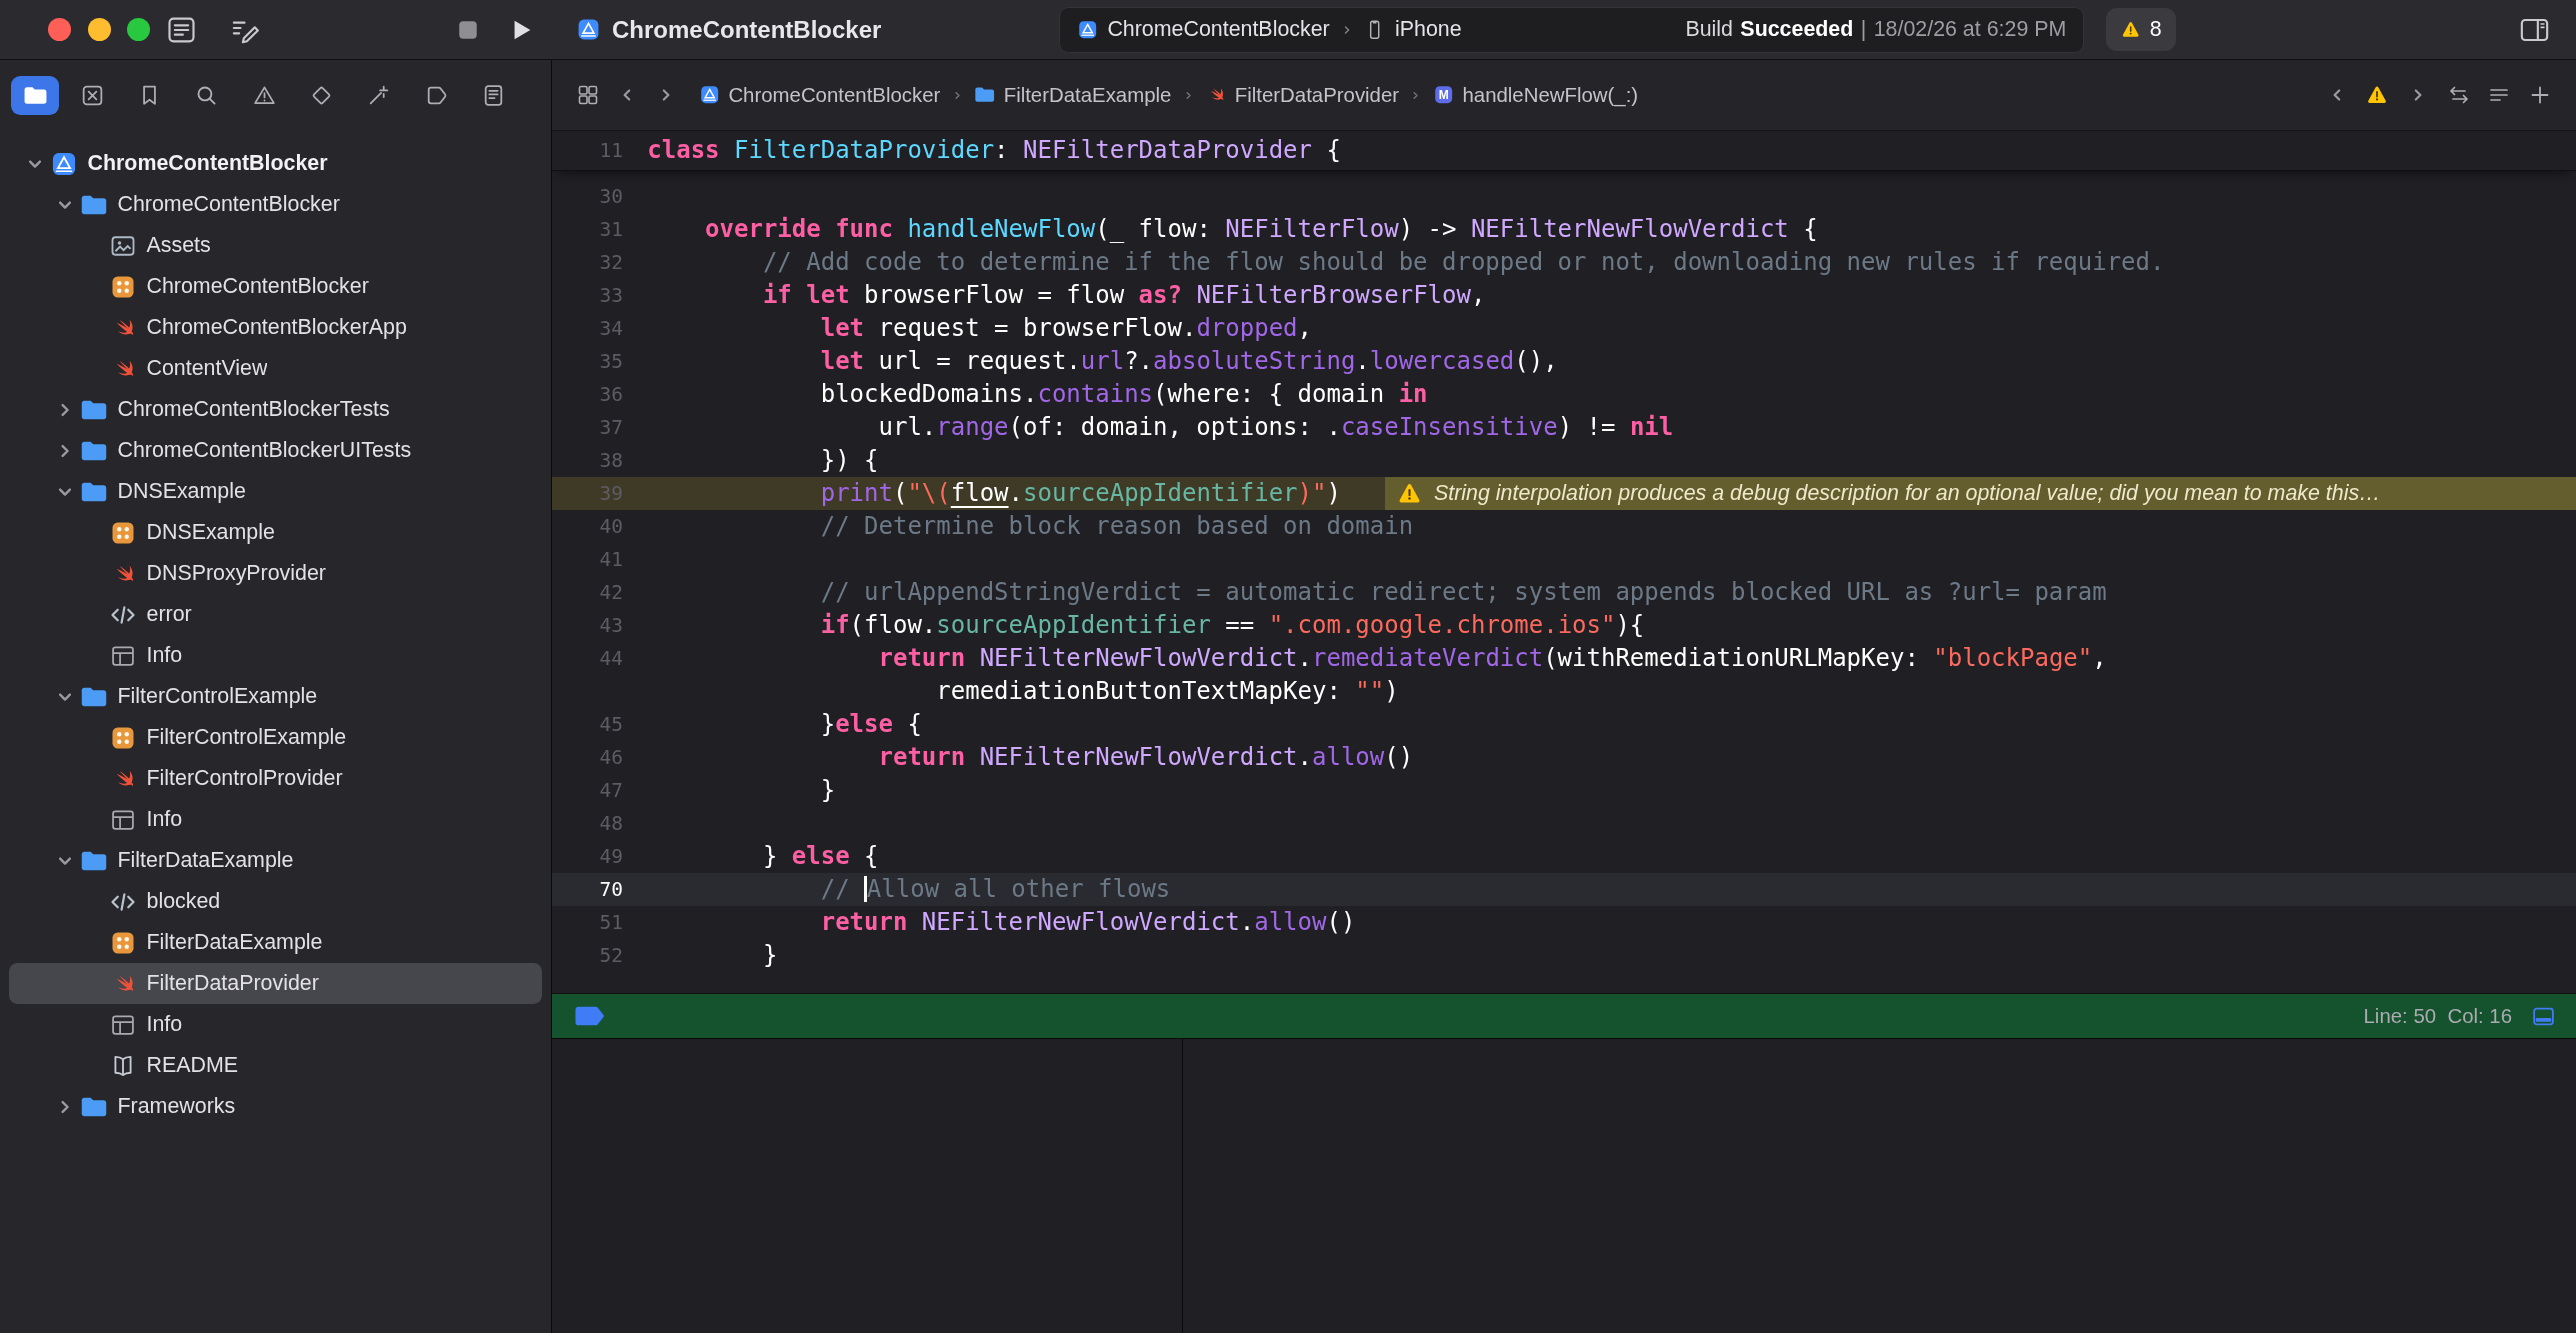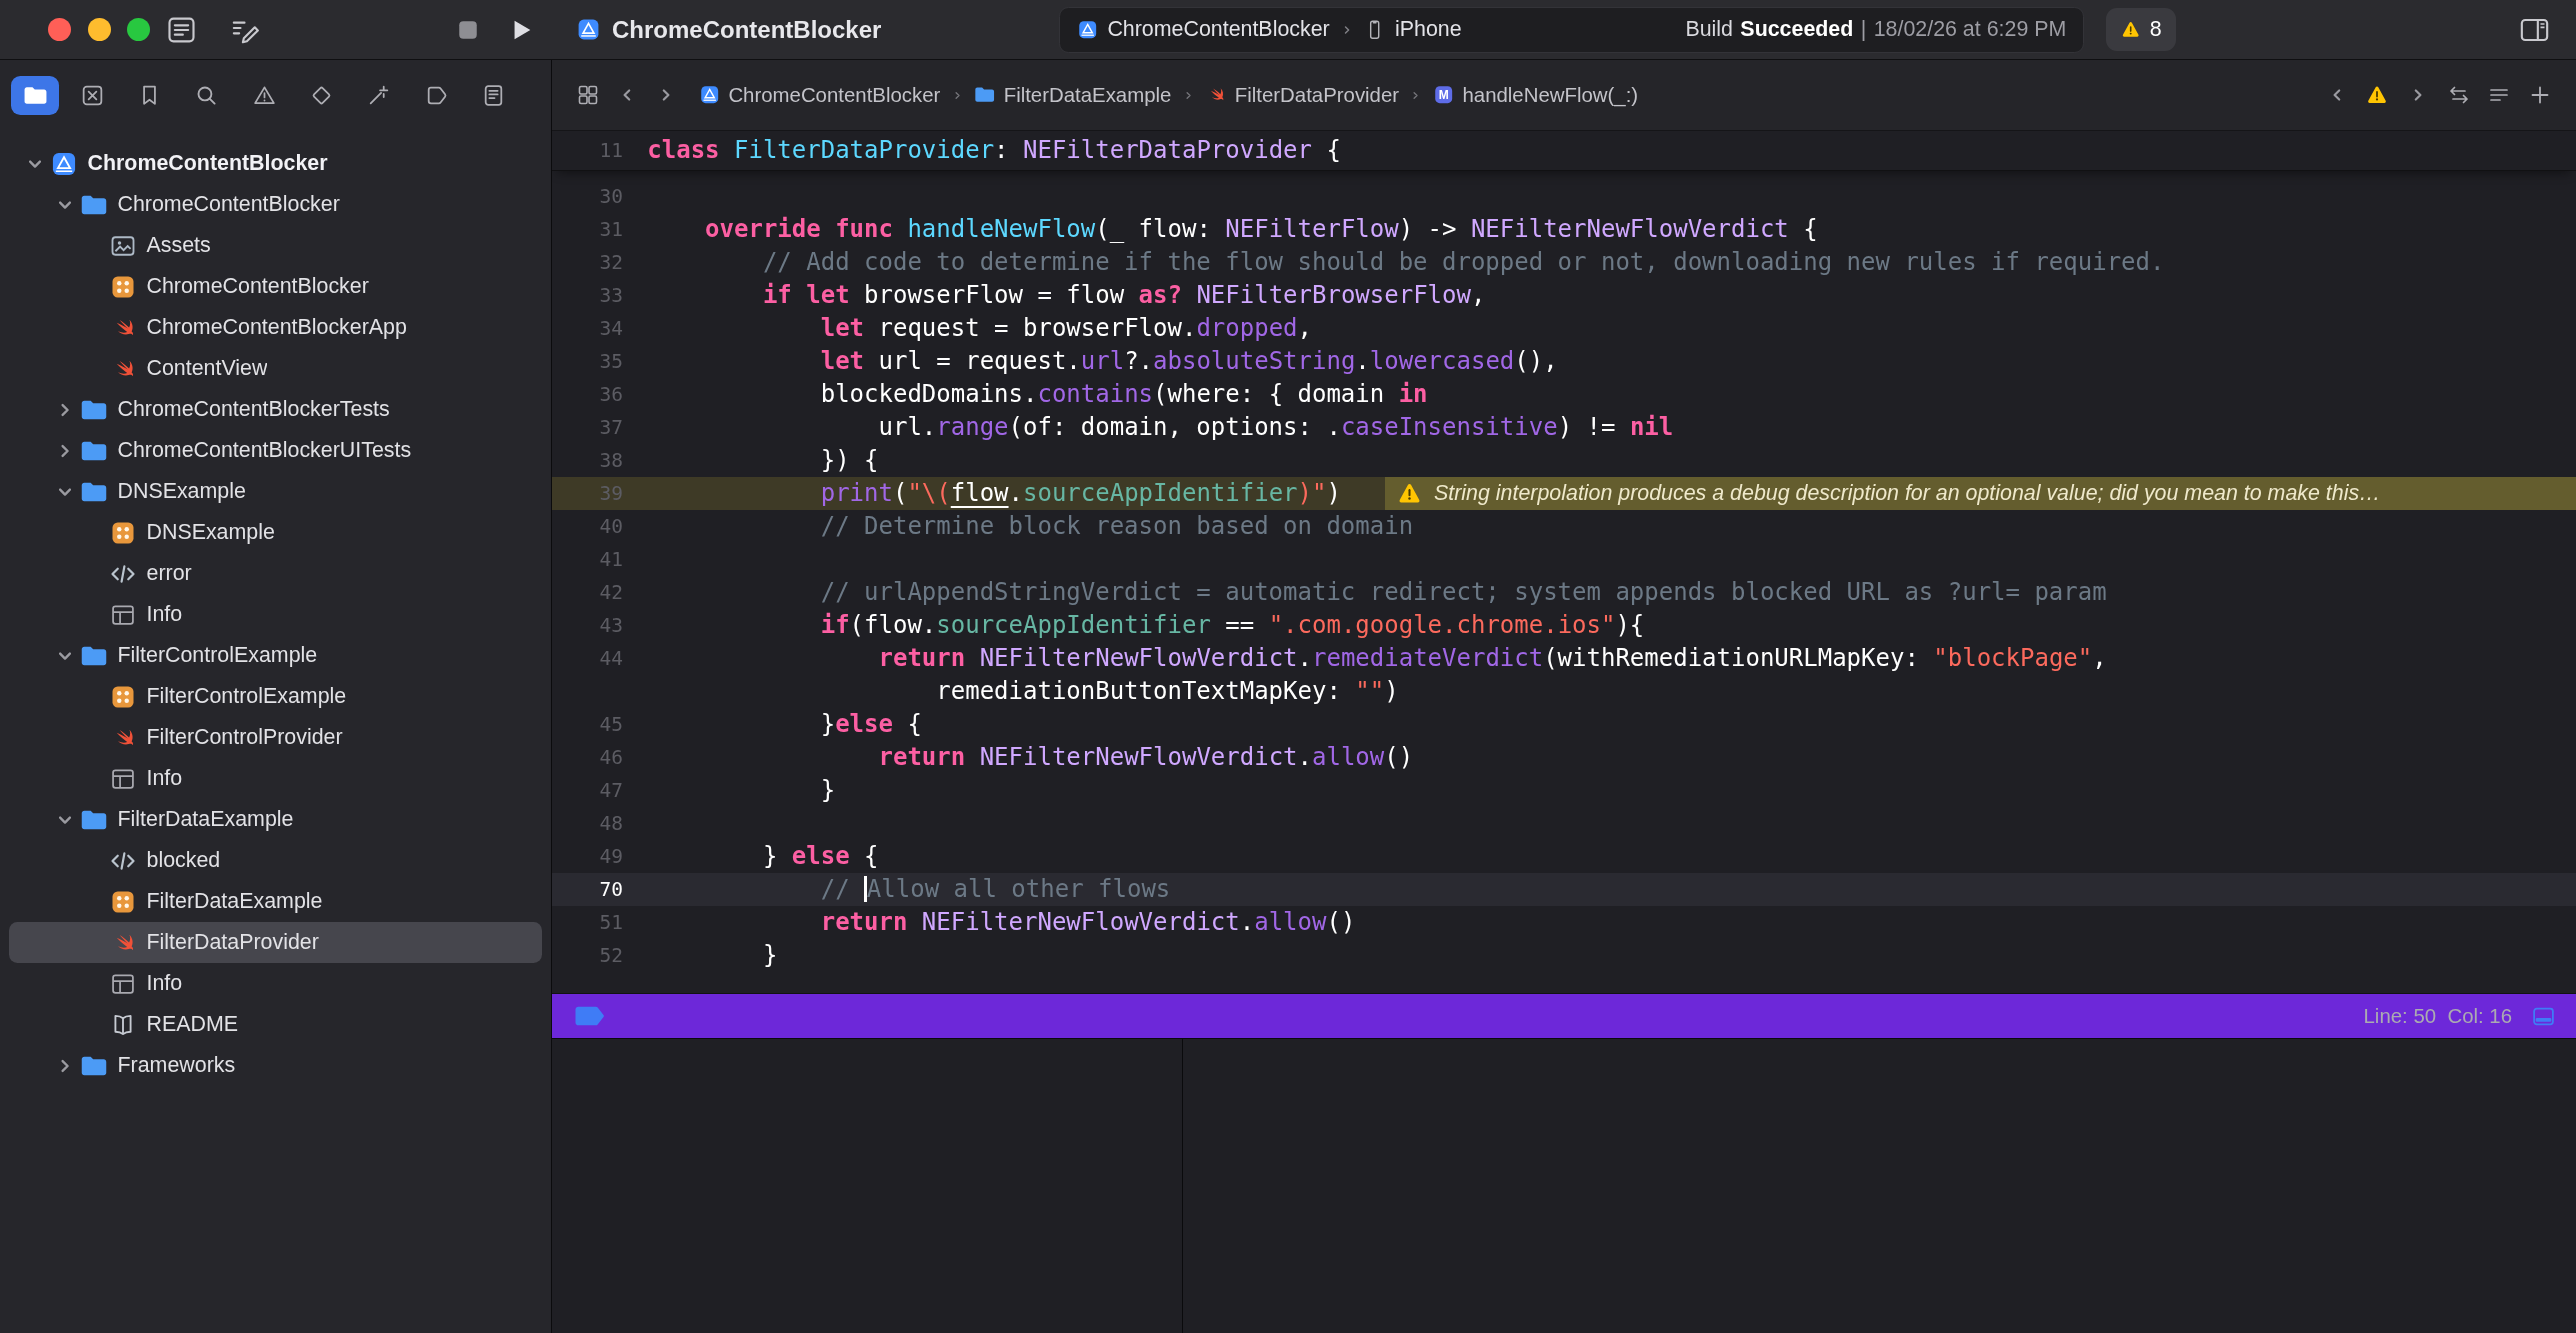--- a/index.html
+++ b/index.html
@@ -90,21 +90,21 @@
   .tk-pl{color:#ffffff;}
   .tk-plu{color:#ffffff;text-decoration:underline;text-underline-offset:4.6px;}
   .tk-kw{color:#fc5fa3;font-weight:700;}
   .tk-ty{color:#d0a8ff;}
   .tk-decl{color:#5dd8ff;}
   .tk-fn{color:#a167e6;}
   .tk-prop{color:#67b7a4;}
   .tk-str{color:#fc6a5d;}
   .tk-cmt{color:#6c7986;}
 
-  .statusbar{height:44px;background:#6d28d9;border-top:0.9px solid #121214;display:flex;align-items:center;
+  .statusbar{height:44px;background:#14532d;border-top:0.9px solid #121214;display:flex;align-items:center;
              padding:0 20.4px;gap:18.6px;flex:none;}
   .sb-icon{width:25px;height:25px;display:inline-flex;}
   .sb-icon.w34{width:35px;height:24px;}
   .sb-icon svg{width:100%;height:100%;}
   .linecol{margin-left:auto;color:#ababb1;font-size:20.4px;white-space:pre;}
 
   .debug{height:295px;border-top:0.9px solid #0a0a0c;display:flex;flex:none;background:#1f1f24;}
   .debug-left{width:630px;border-right:0.9px solid #0a0a0c;}
   .debug-right{flex:1;}
 </style>
@@ -378,20 +378,29 @@
               <rect x="3" y="3" width="18" height="18" rx="4.5" fill="#e8973c"></rect>
               <g fill="#fff7ea">
                 <circle cx="8.8" cy="8.8" r="1.9"></circle>
                 <circle cx="15.2" cy="8.8" r="1.9"></circle>
                 <circle cx="8.8" cy="15.2" r="1.9"></circle>
                 <circle cx="15.2" cy="15.2" r="1.9"></circle>
               </g>
             </svg>
           </span>
           <span class="tlabel">DNSExample</span>
+        </div>
+        <div class="trow lvl2" style="padding-left: 72px;">
+          <span class="tchev"></span>
+          <span class="ticon">
+            <svg xmlns="http://www.w3.org/2000/svg" viewBox="0 0 24 24">
+              <path fill="#f05138" d="M19.4 14.9c1.6-3.2.9-7.1-1.9-10 1 2.3.8 4.8-.3 6.6-2.3-2.4-5.5-4.8-8.1-6.4 2.1 2.6 5 5.5 7 7.3-2.6-1.5-6.4-3.6-9.5-4.8 2.6 3 6.3 6.1 9 7.8-2.1 1-5.1.8-7.9-.8 2.2 2.4 5.9 3.6 9.2 2.6 1.5-.5 2.8-.2 3.4 1 .6-1.1.3-2.4-.9-3.3z"></path>
+            </svg>
+          </span>
+          <span class="tlabel">DNSProxyProvider</span>
         </div>
         <div class="trow lvl2" style="padding-left: 72px;">
           <span class="tchev"></span>
           <span class="ticon">
             <svg xmlns="http://www.w3.org/2000/svg" viewBox="0 0 24 24">
               <g fill="none" stroke="#bac4ce" stroke-width="1.9" stroke-linecap="round" stroke-linejoin="round">
                 <path d="M7.5 7.5L3 12l4.5 4.5M16.5 7.5L21 12l-4.5 4.5M13.2 5.5l-2.4 13"></path>
               </g>
             </svg>
           </span>

